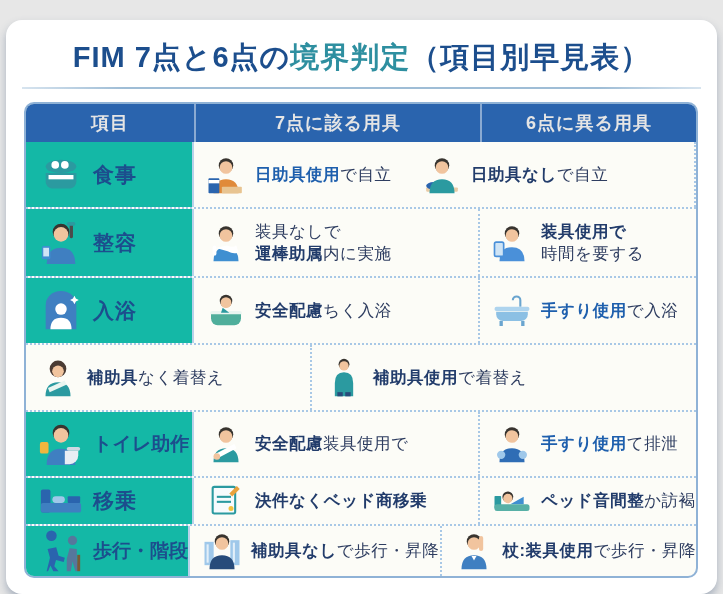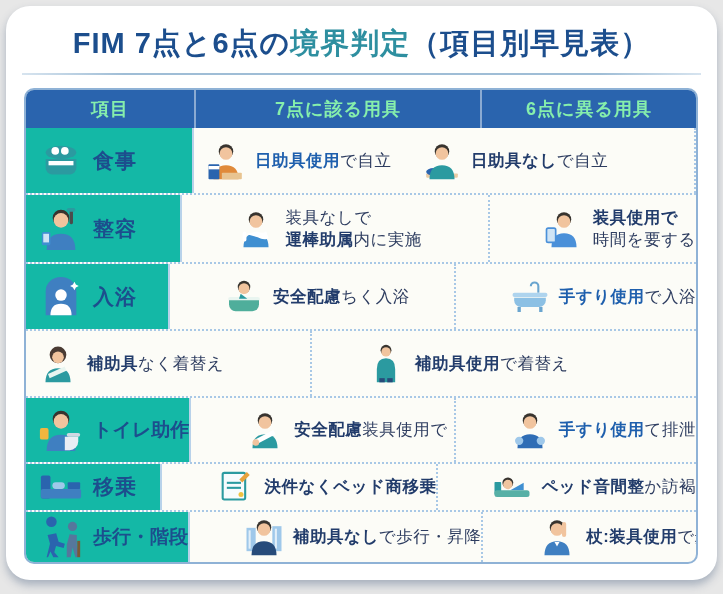--- a/index.html
+++ b/index.html
@@ -2,44 +2,44 @@
 <html><head>
 <meta charset="utf-8">
 <style>
   html,body{margin:0;padding:0;}
   body{
     width:723px;height:594px;position:relative;overflow:hidden;
     background:#e7e7e7;
     font-family:"Liberation Sans","DejaVu Sans",sans-serif;
   }
   .card{
-    position:absolute;left:6px;right:6px;top:6px;height:574px;
-    background:#ffffff;border-radius:24px;
+    position:absolute;left:6px;right:6px;top:20px;height:574px;
+    background:#ffffff;border-radius:16px;
     box-shadow:0 5px 9px rgba(90,110,140,.45);
   }
   .title{
     text-align:center;padding-top:18px;font-size:29px;font-weight:bold;
     letter-spacing:1px;color:#1c4e8d;white-space:nowrap;
   }
   .title .hl{color:#2e8fa0;}
   .rule{height:2px;margin:9px 16px 0;background:linear-gradient(90deg,#d7e4ef,#9fbdd6 15%,#9fbdd6 85%,#d7e4ef);}
   .table{
     position:absolute;left:18px;right:19px;top:82px;
     border:2px solid #8fb2d6;border-radius:10px;overflow:hidden;
     background:#fcfcf7;
   }
   .thead{display:flex;height:38px;background:#2a64ae;}
   .th{
-    color:#86efac;font-size:18px;font-weight:bold;letter-spacing:1px;
+    color:#e5e5e5;font-size:18px;font-weight:bold;letter-spacing:1px;
     display:flex;align-items:center;justify-content:center;box-sizing:border-box;
   }
   .th + .th{border-left:2px solid rgba(255,255,255,.45);}
   .w1{width:168px;}.w2{width:286px;}.w3{flex:1;}
   .row{display:flex;box-sizing:border-box;}
-  .row + .row{border-top:2px dotted #a8c8e6;gap:42px;}
+  .row + .row{border-top:2px dotted #a8c8e6;}
   .cell{display:flex;align-items:center;gap:9px;box-sizing:border-box;padding-left:12px;}
   .cell-item{
     background:#14b8a6;border-right:2px solid #b8d2ea;padding-left:12px;
   }
   .cell-7{border-right:2px dotted #a8c8e6;}
   .item-label{font-weight:bold;color:#1c4e8d;font-size:21px;letter-spacing:1px;white-space:nowrap;}
   .item-label.small{font-size:19px;letter-spacing:0;}
   .icon{flex:0 0 auto;display:flex;align-items:center;justify-content:center;}
   .txt{font-size:16.5px;line-height:1.32;color:#2e3d60;letter-spacing:.5px;white-space:nowrap;}
   .s-n{color:#2e3d60;}

